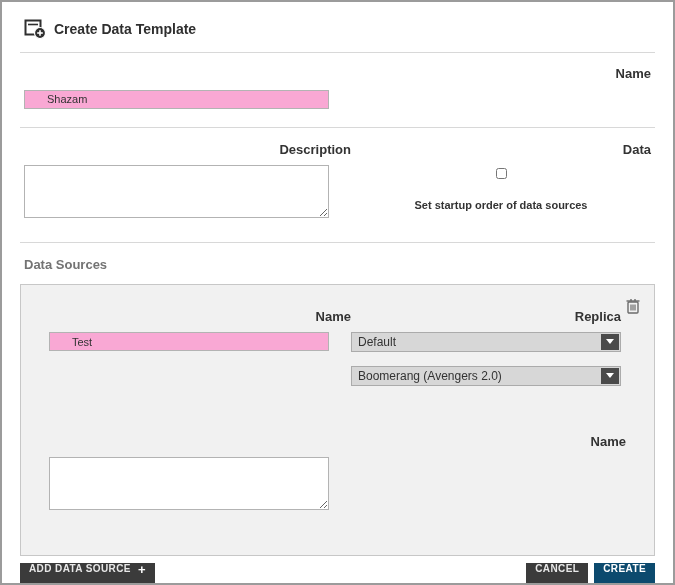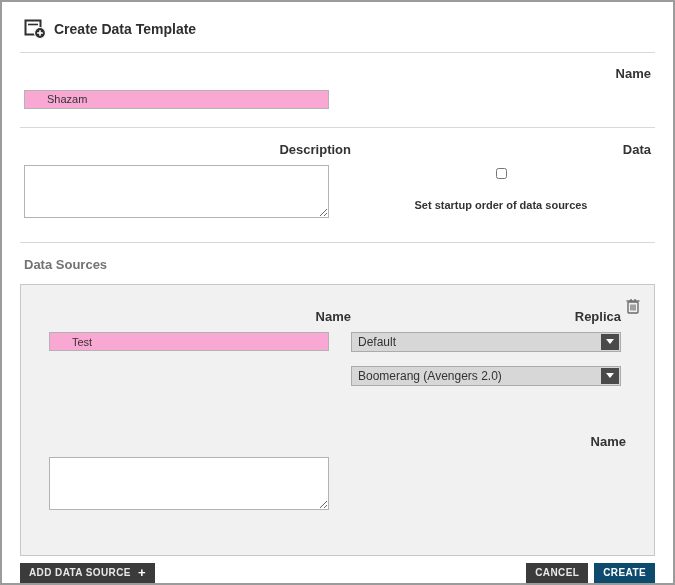--- a/index.html
+++ b/index.html
@@ -124,21 +124,21 @@
   }
   .btn {
     border: none; cursor: pointer;
     font-family: "Liberation Sans", sans-serif;
     font-size: 10px; font-weight: bold;
     letter-spacing: 0.4px;
     color: #e8e8e8;
     background: #3b3b3b;
     height: 20px;
     padding: 0 9px;
-    display: inline-flex; align-items: center; gap: 7px;
+    display: inline-flex; align-items: flex-start; gap: 7px;
     text-transform: uppercase;
   }
   .btn .plus-glyph { font-size: 13px; font-weight: bold; line-height: 1; color: #fff; }
   .btn-create { background: #0c4a6e; color: #fff; }
   .footer-right { display: flex; gap: 6px; }
 </style>
 </head>
 <body>
 
 <div class="page">

